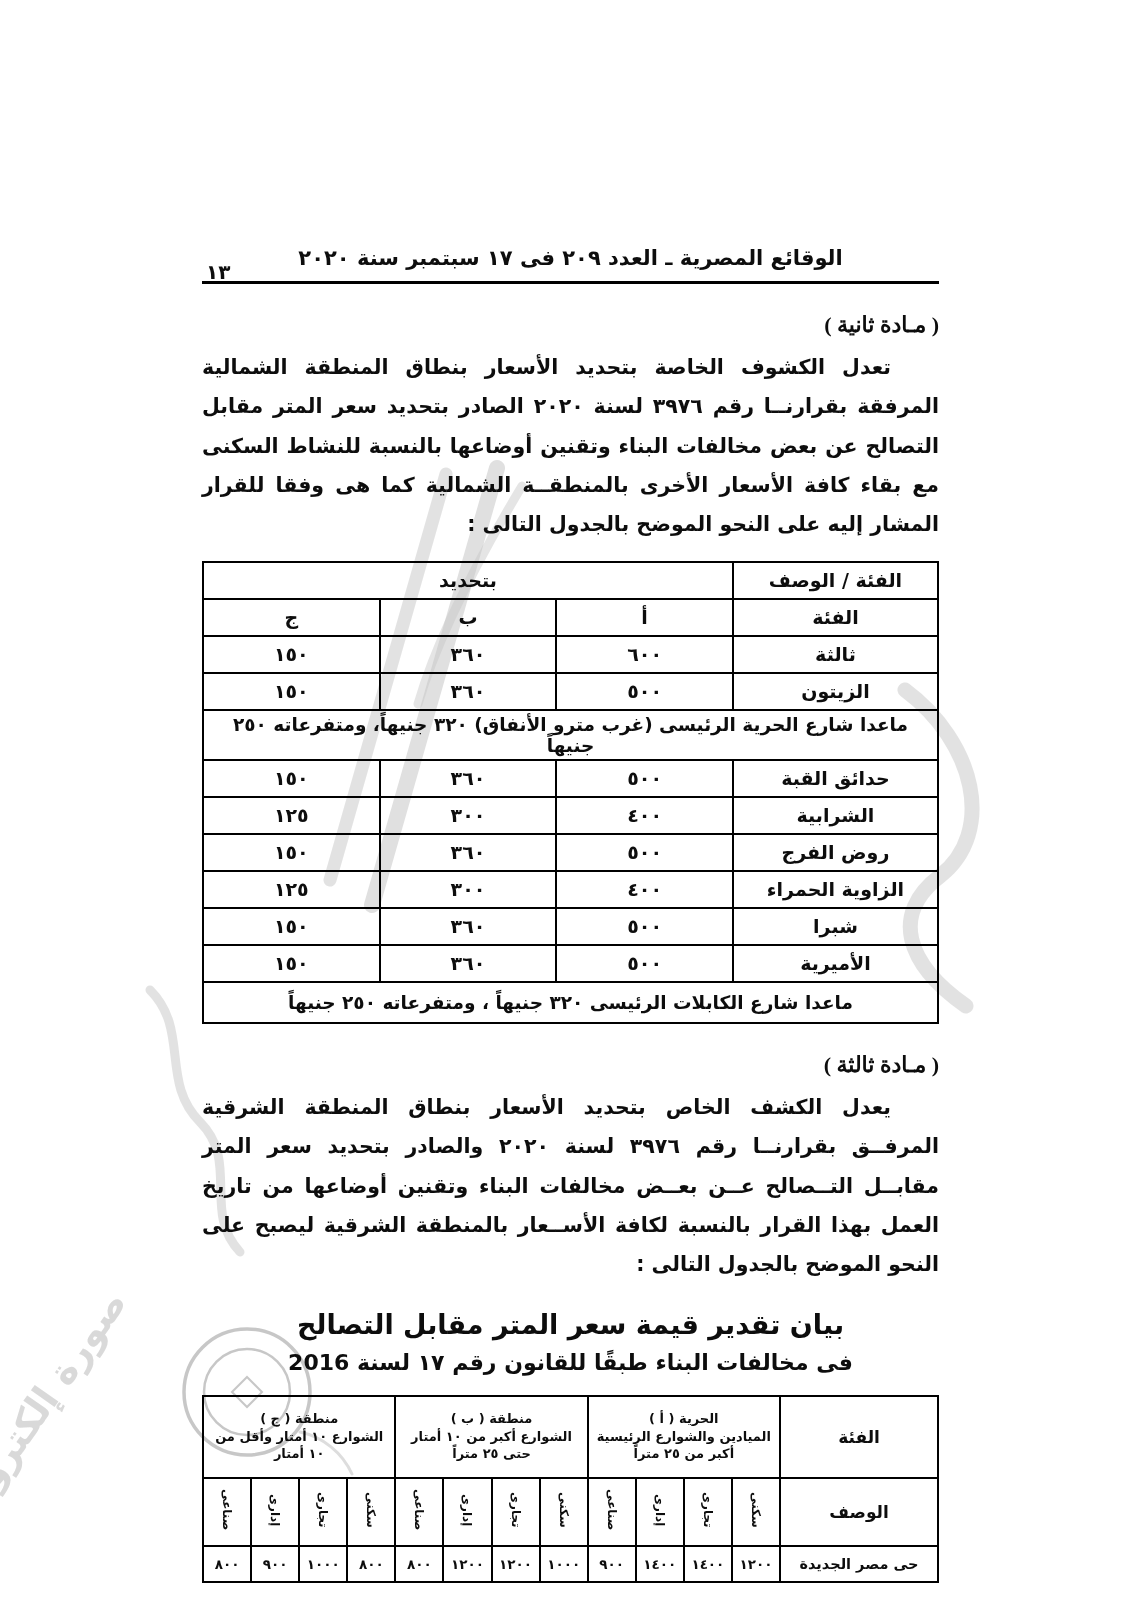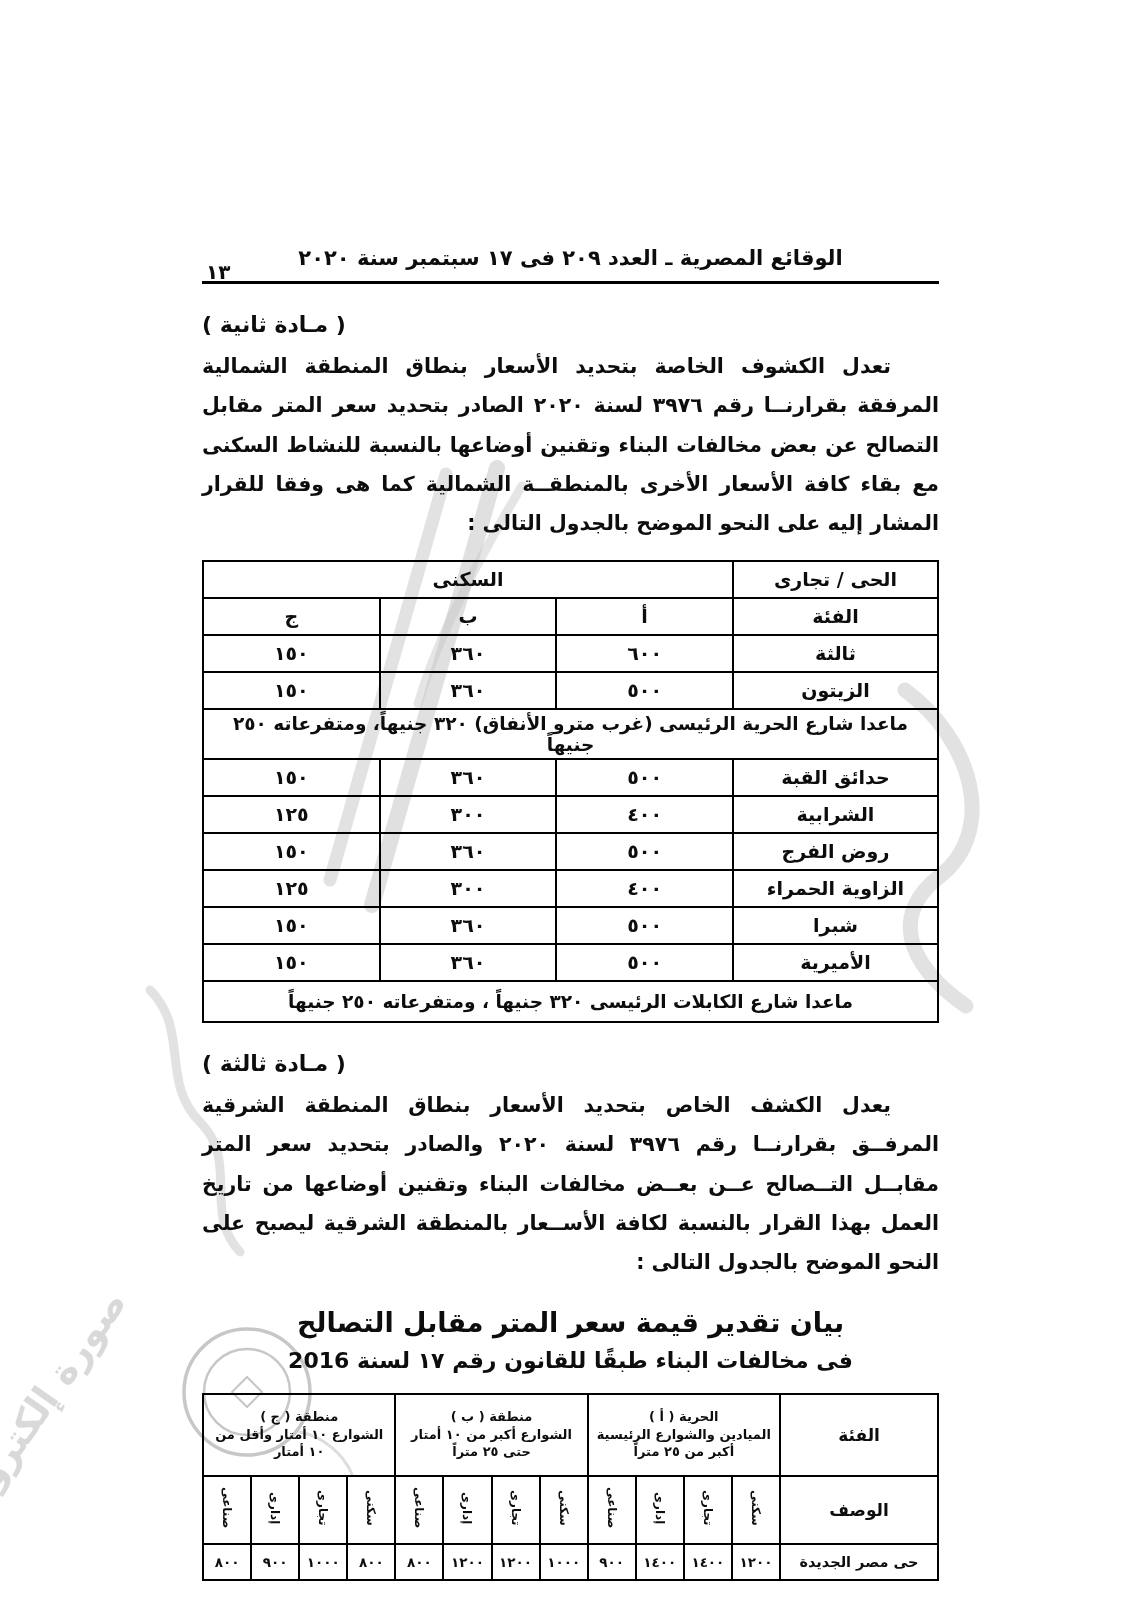--- a/index.html
+++ b/index.html
@@ -9,21 +9,21 @@
     font-family:"DejaVu Sans", sans-serif;
   }
   .wm{position:absolute;left:0;top:0;z-index:0;pointer-events:none;}
   .content{position:absolute;top:246px;right:203px;width:737px;direction:rtl;z-index:1;}
 
   .hdr-line{position:relative;text-align:center;}
   .hdr-title{font-weight:bold;font-size:21px;letter-spacing:.5px;}
   .pagenum{position:absolute;left:4px;top:14px;font-weight:bold;font-size:20px;}
   .rule{border:0;border-top:3px solid #000;margin:11px 0 0;}
 
-  .art-title{text-align:left;font-weight:bold;font-size:22px;margin:28px 0 10px;}
+  .art-title{text-align:right;font-weight:bold;font-size:22px;margin:28px 0 10px;font-family:Liberation Serif, serif;}
   .para{font-size:20.5px;font-weight:bold;line-height:1.92;text-align:justify;
         text-indent:48px;margin:6px 0 16px;}
 
   table{width:100%;border-collapse:collapse;direction:rtl;table-layout:fixed;}
   td{border:2.2px solid #000;text-align:center;vertical-align:middle;font-weight:bold;}
 
   .t1{margin:4px 0 8px;}
   .t1 td{font-size:19px;padding:3px 6px;height:29px;}
   .t1 .dist{width:26%;}
   .t1 .note{font-size:18.5px;height:33px;}
@@ -73,22 +73,22 @@
       <span class="pagenum">١٣</span>
     </div>
     <hr class="rule">
 
     <div class="art-title">( مـادة ثانية )</div>
     <p class="para">تعدل الكشوف الخاصة بتحديد الأسعار بنطاق المنطقة الشمالية المرفقة بقرارنــا رقم ٣٩٧٦ لسنة ٢٠٢٠ الصادر بتحديد سعر المتر مقابل التصالح عن بعض مخالفات البناء وتقنين أوضاعها بالنسبة للنشاط السكنى مع بقاء كافة الأسعار الأخرى بالمنطقــة الشمالية كما هى وفقا للقرار المشار إليه على النحو الموضح بالجدول التالى :</p>
 
     <table class="t1">
       <tbody>
           <tr>
-        <td class="dist">الحى / تجارى</td>
-        <td colspan="3">السكنى</td>
+        <td class="dist">الفئة / الوصف</td>
+        <td colspan="3">بتحديد</td>
       </tr>
       <tr>
         <td class="dist">الفئة</td>
         <td>أ</td>
         <td>ب</td>
         <td>ج</td>
       </tr>
       <tr>
         <td class="dist">ثالثة</td>
         <td>٦٠٠</td>

